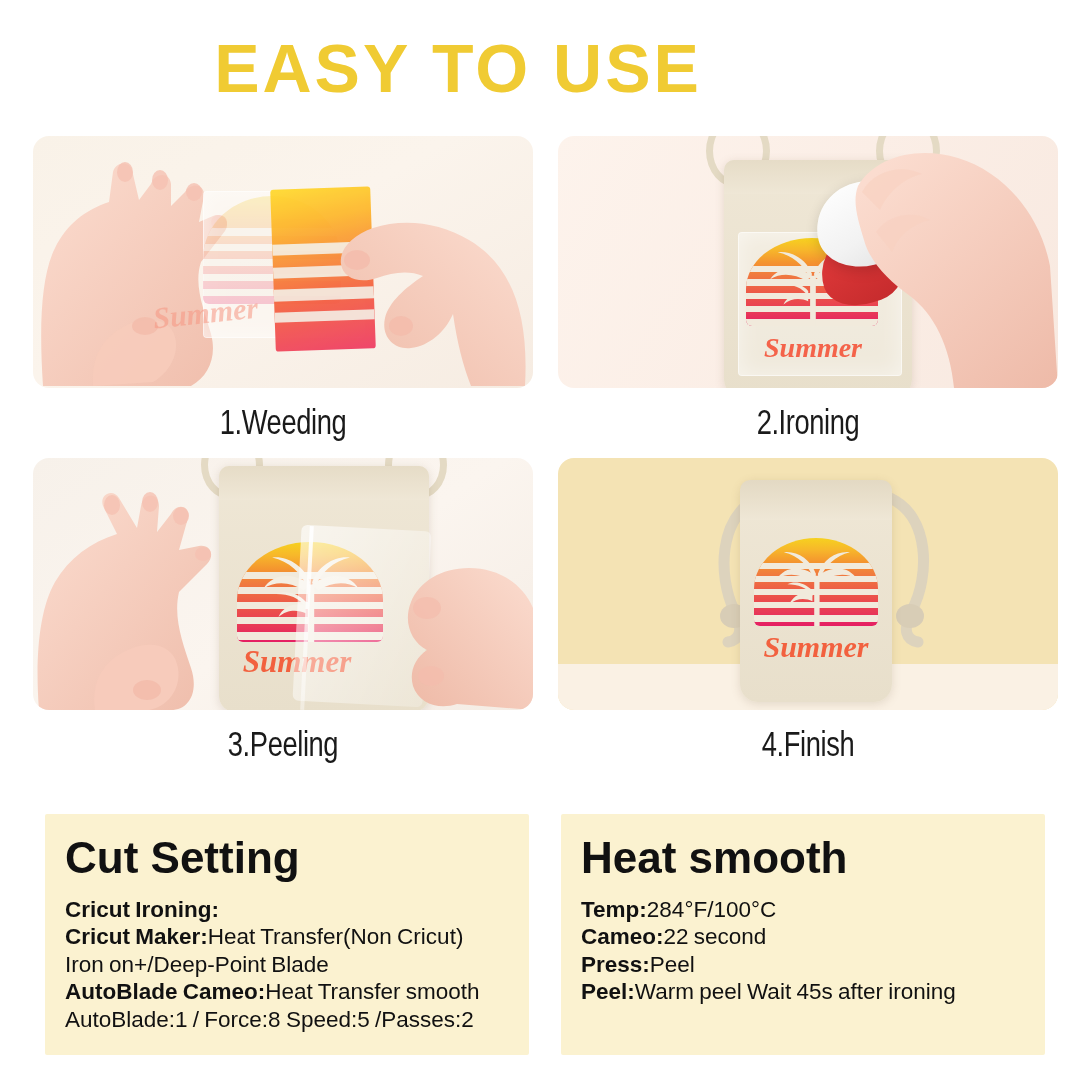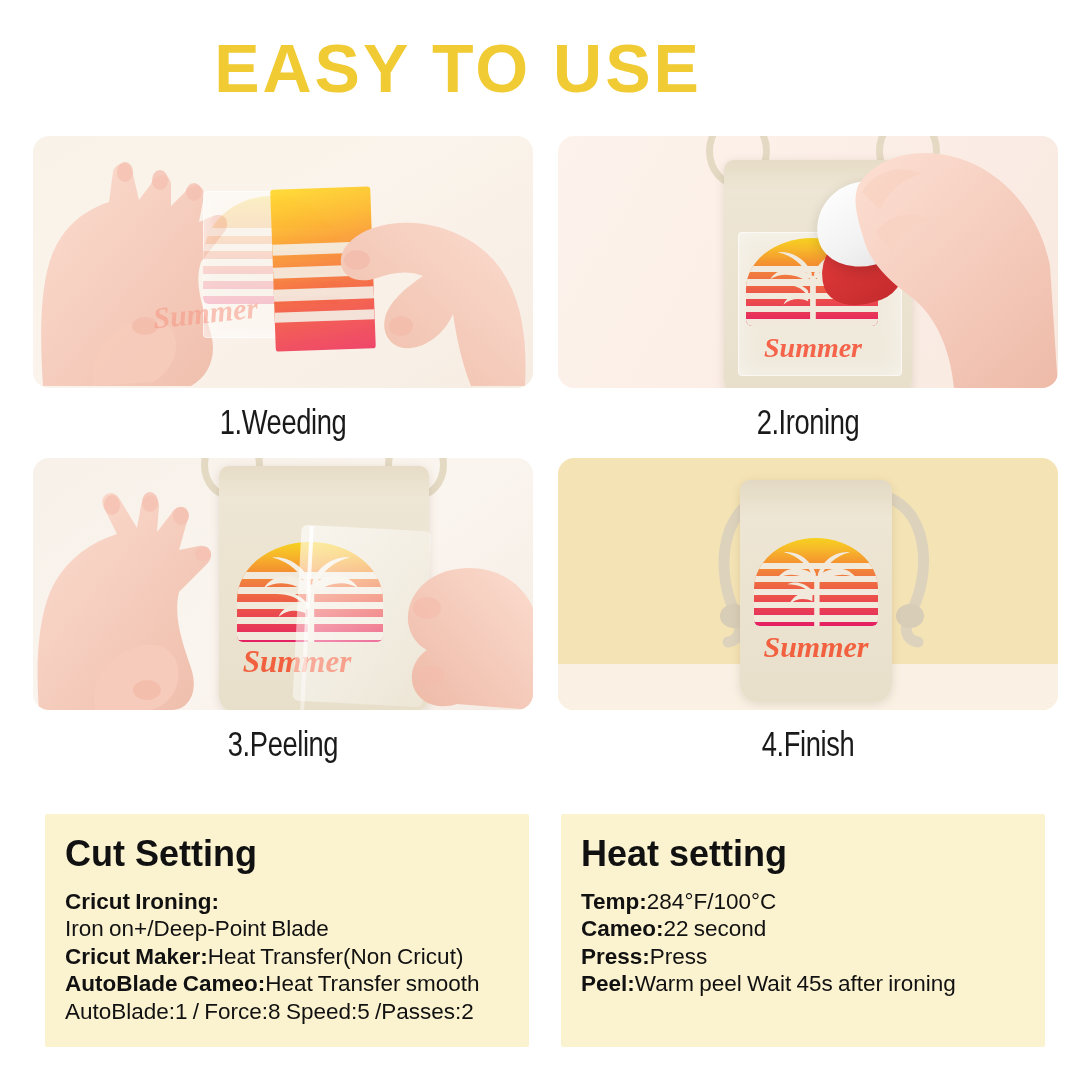--- a/index.html
+++ b/index.html
@@ -186,21 +186,21 @@
     gap: 32px;
   }
   .set-box {
     width: 493px;
     background: #FBF2D0;
     border-radius: 2px;
     padding: 18px 20px 22px 20px;
     box-sizing: border-box;
   }
   .set-title {
-    font-size: 36px;
+    font-size: 44px;
     font-weight: bold;
     color: #111111;
     margin: 4px 0 16px 0;
     line-height: 1;
   }
   .set-line {
     font-size: 22.5px;
     color: #111111;
     line-height: 1.22;
     word-spacing: -1px;
@@ -462,45 +462,45 @@
 
 <div class="settings">
 
   <div class="set-box">
     <div class="set-title">Cut Setting</div>
     <div>
       <div class="set-line">
         <b>Cricut Ironing:</b><span></span>
       </div>
       <div class="set-line">
+        <b>Cricut Maker:</b><span>Heat Transfer(Non Cricut)</span>
+      </div>
+      <div class="set-line">
         <b></b><span>Iron on+/Deep-Point Blade</span>
-      </div>
-      <div class="set-line">
-        <b>Cricut Maker:</b><span>Heat Transfer(Non Cricut)</span>
       </div>
       <div class="set-line">
         <b>AutoBlade Cameo:</b><span>Heat Transfer smooth</span>
       </div>
       <div class="set-line">
         <b></b><span>AutoBlade:1 / Force:8 Speed:5 /Passes:2</span>
       </div>
     </div>
   </div>
 
   <div class="set-box">
-    <div class="set-title">Heat setting</div>
+    <div class="set-title">Heat smooth</div>
     <div>
       <div class="set-line">
         <b>Temp:</b><span>284°F/100°C</span>
       </div>
       <div class="set-line">
         <b>Cameo:</b><span>22 second</span>
       </div>
       <div class="set-line">
-        <b>Press:</b><span>Press</span>
+        <b>Press:</b><span>Peel</span>
       </div>
       <div class="set-line">
         <b>Peel:</b><span>Warm peel Wait 45s after ironing</span>
       </div>
     </div>
   </div>
 
 </div>
 
 </body></html>

